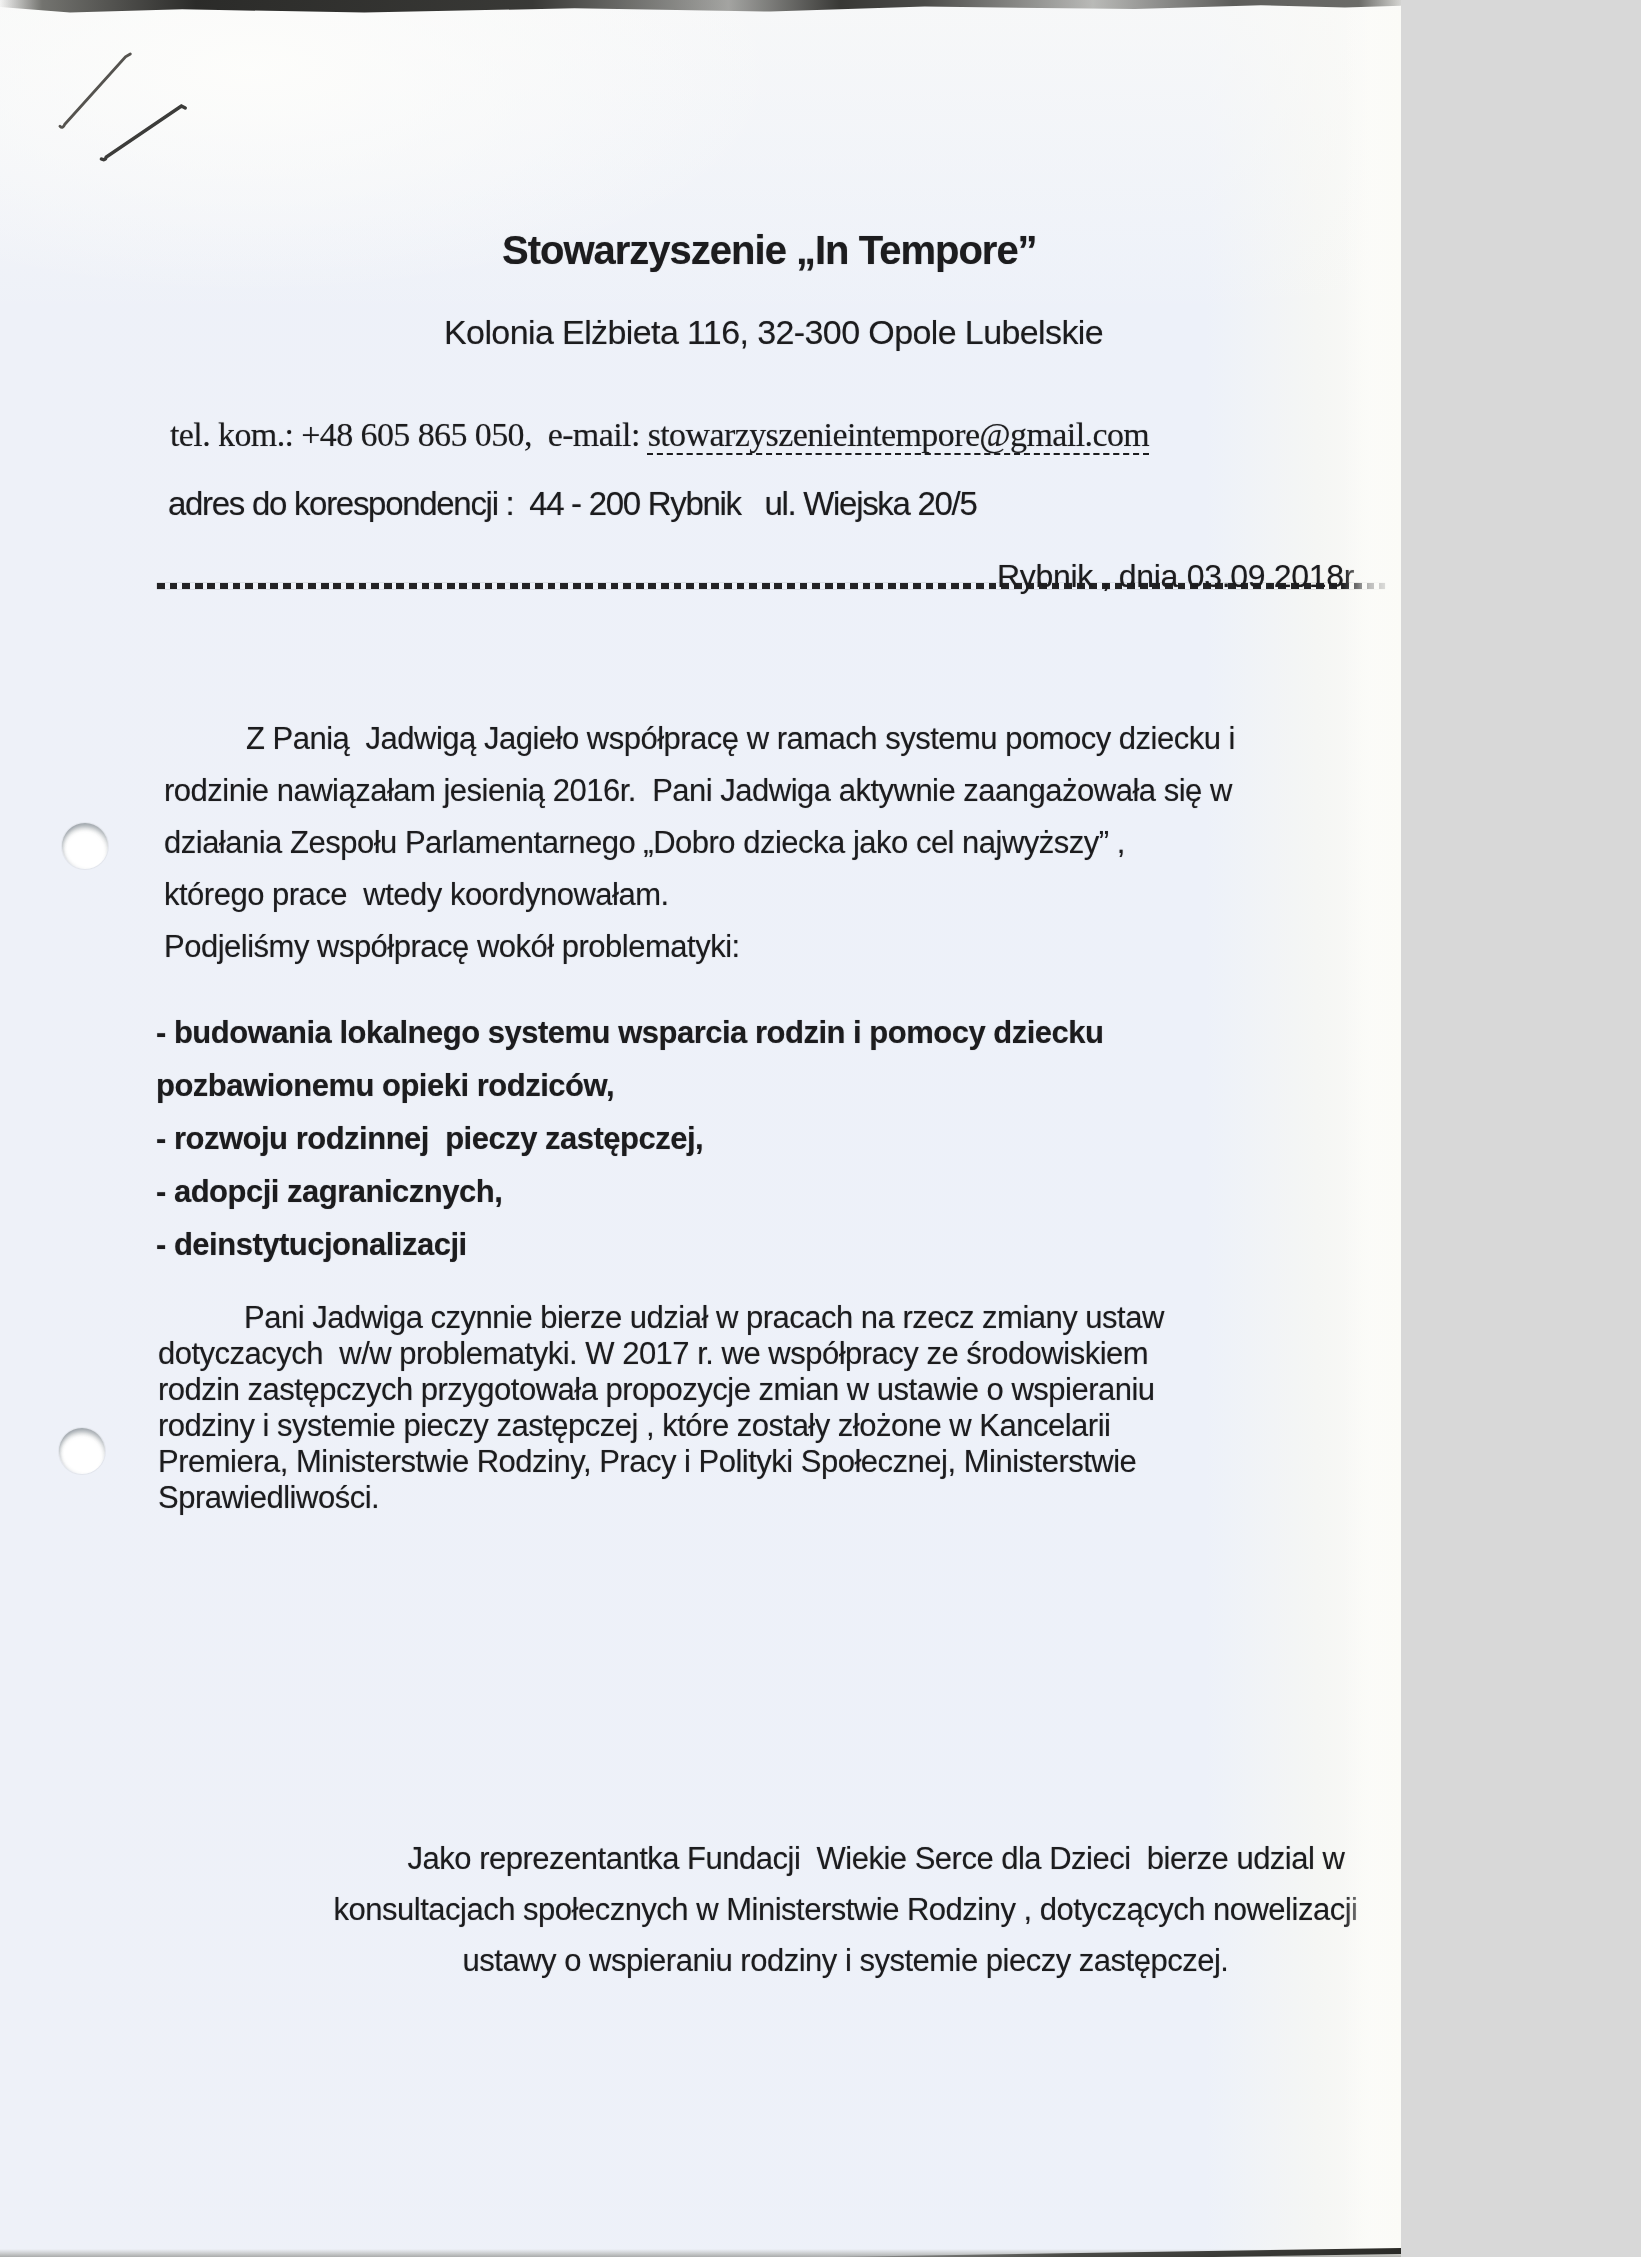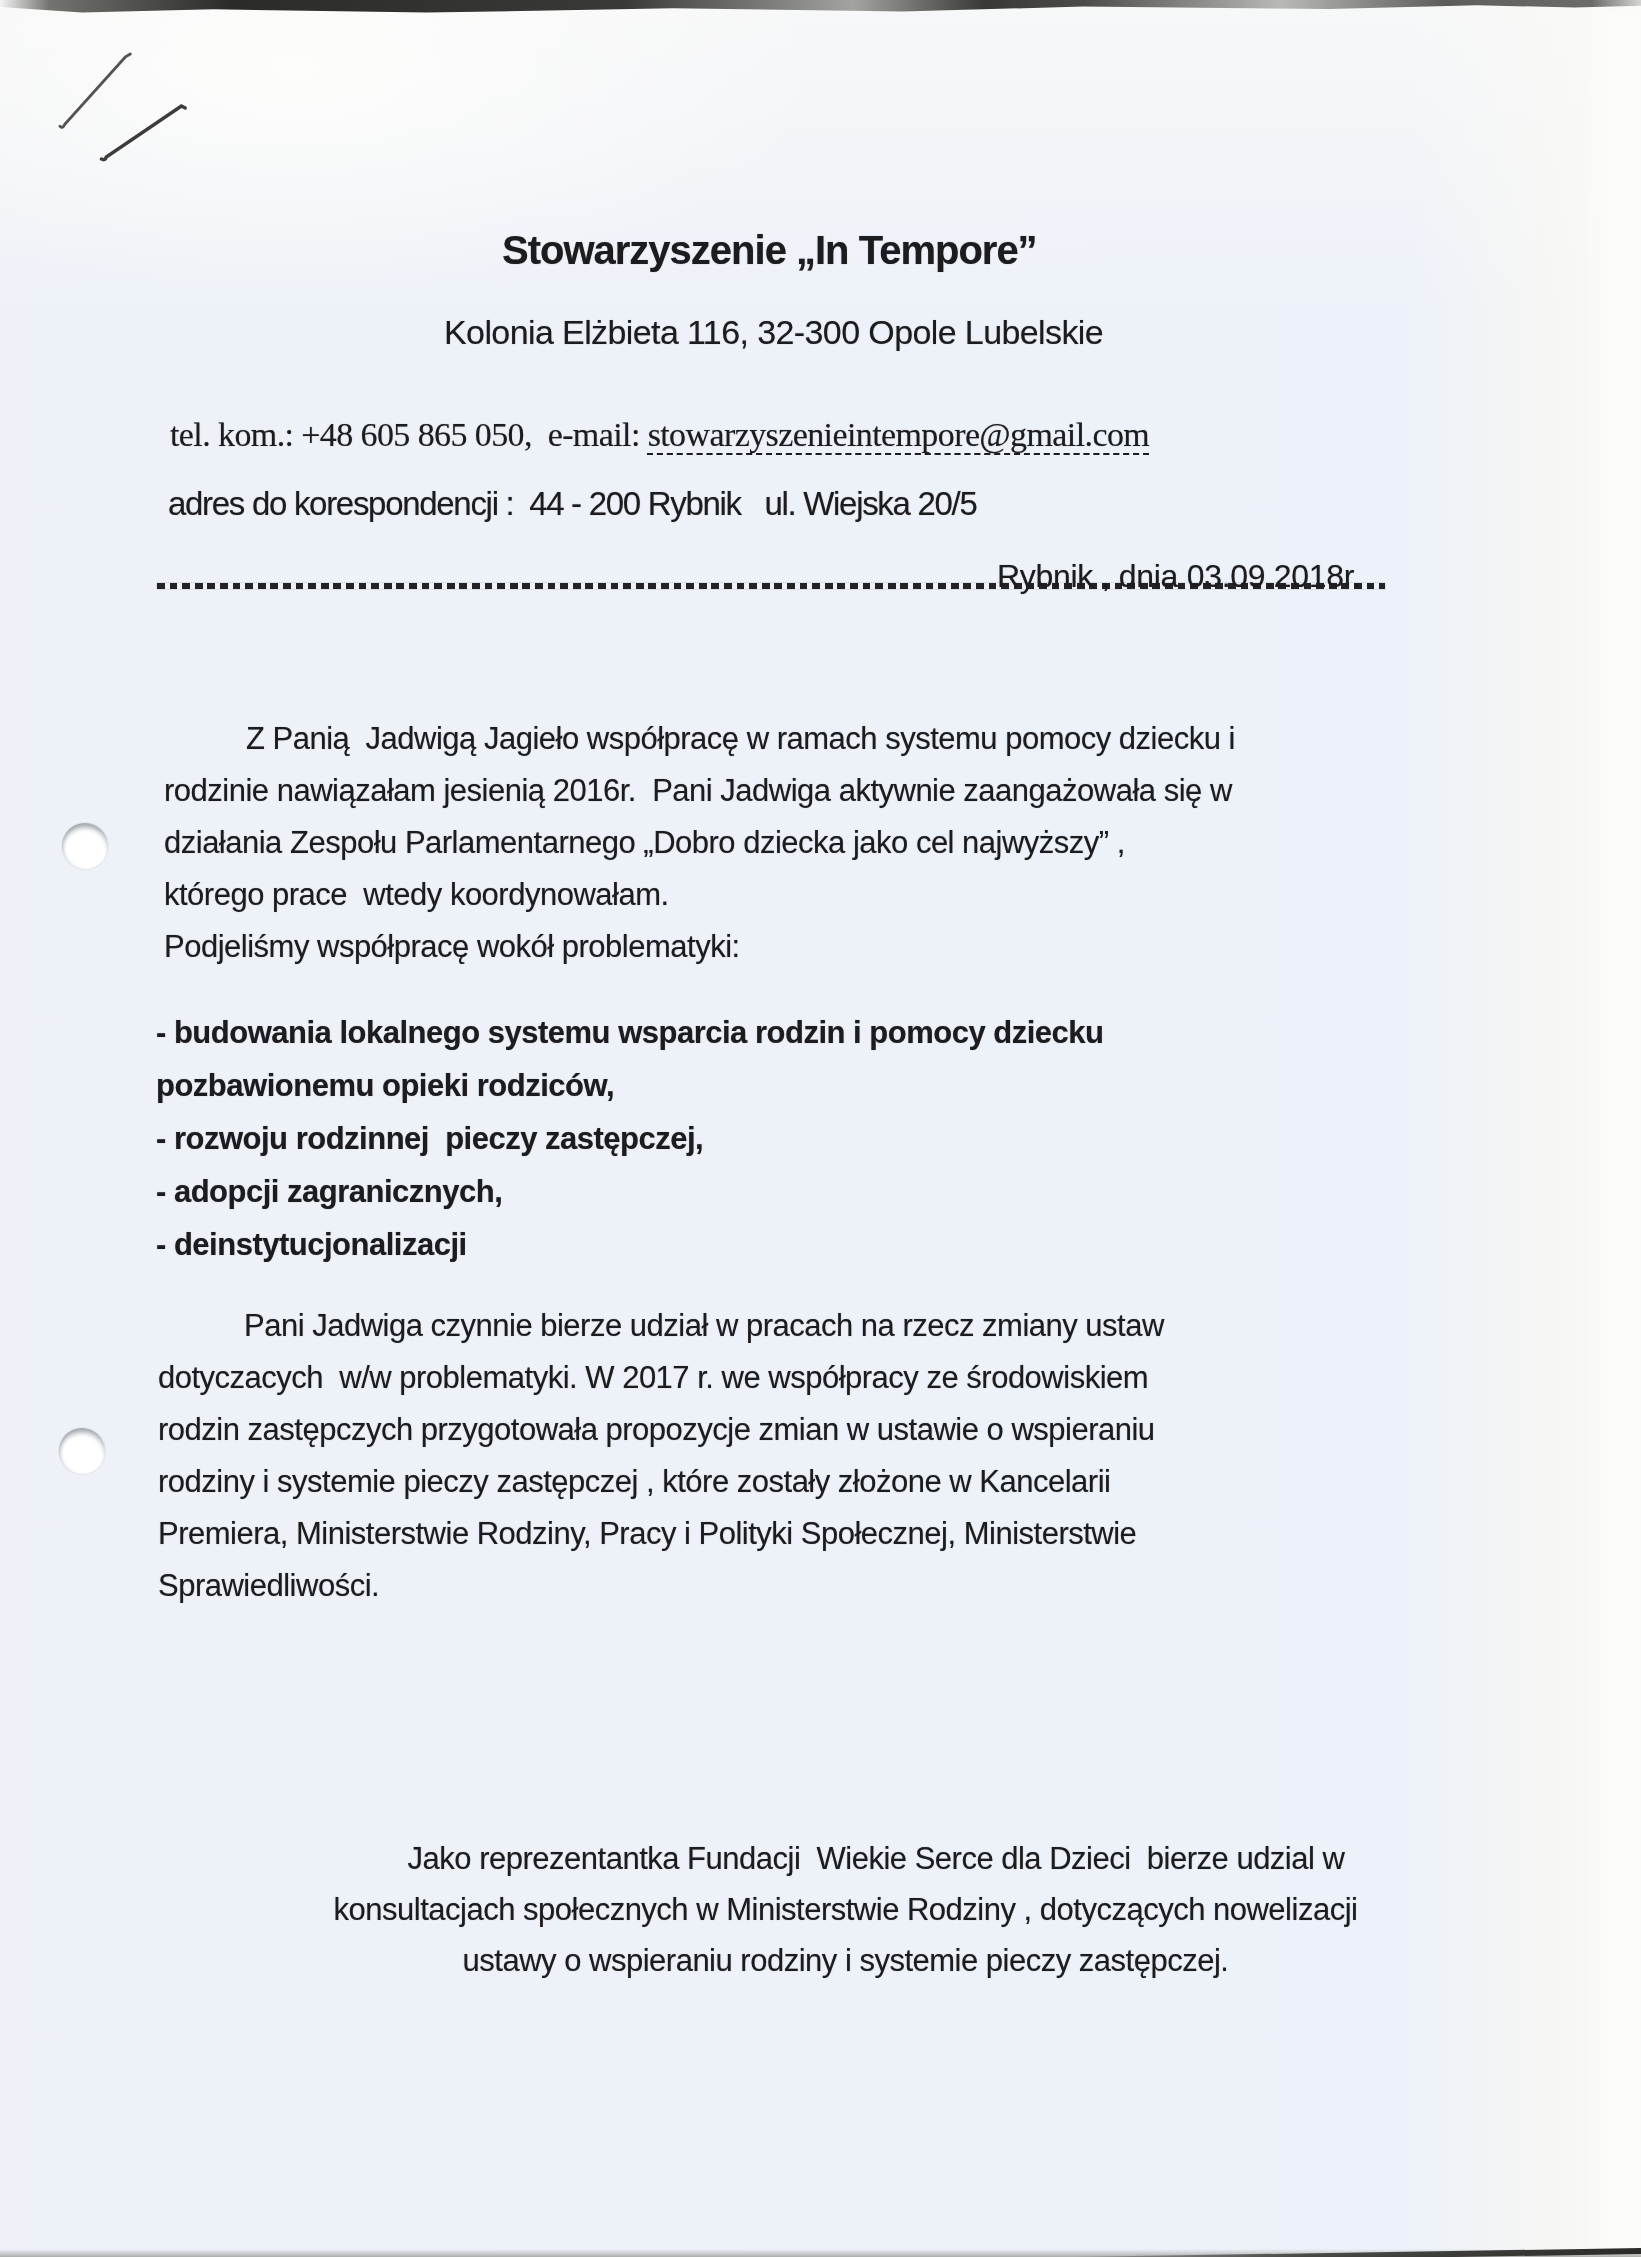--- a/index.html
+++ b/index.html
@@ -1,18 +1,18 @@
 <!DOCTYPE html>
 <html lang="pl"><head>
 <meta charset="utf-8">
 <style>
   html, body { margin: 0; padding: 0; background: #d8d8d8; }
   .page {
     position: relative;
-    width: 1641px;
+    width: 1401px;
     height: 2257px;
     overflow: hidden;
     font-family: "Liberation Sans", "DejaVu Sans", sans-serif;
     color: #1c1c1e;
     background:
       radial-gradient(ellipse 869px 367px at 18% 3%, rgba(253,253,251,0.95), rgba(253,253,251,0) 62%),
       linear-gradient(180deg, rgba(250,250,248,0.75) 0%, rgba(250,250,248,0) 14%),
       linear-gradient(90deg, #eef1f8 0%, #edf1f9 86%, #f5f6f4 94%, #fbfbf8 100%);
   }
   .txt {
@@ -37,21 +37,21 @@
     background:
       repeating-linear-gradient(90deg, #232325 0 7.7px, rgba(0,0,0,0) 7.7px 12.6px);
     box-shadow: 0 0 1px rgba(30,30,30,0.5);
   }
   .dateline { left: 997px; top: 558px; font-size: 32px; letter-spacing: -0.3px; }
 
   
   .para { font-size: 31px; letter-spacing: -0.5px; width: 1371px; }
   .p1      { left: 164px; top: 713px;  line-height: 52px; text-indent: 82px; }
   .bullets { left: 156px; top: 1006px; line-height: 53px; font-weight: bold; }
-  .p2      { left: 158px; top: 1300px; line-height: 52px; text-indent: 86px; }
+  .p2      { left: 158px; top: 1300px; line-height: 36px; text-indent: 86px; }
   .p3      { left: 162px; top: 1640px; line-height: 53px; }
   .p4      { left: 160px; top: 1833px; line-height: 51px; text-indent: 61px; text-align: center; }
 
   
   .top-scan-edge {
     position: absolute; left: 0; top: 0; right: 0; height: 12.6px;
     background: linear-gradient(90deg,
       rgba(120,120,115,0.05) 0%, rgba(70,70,65,0.75) 3%,
       rgba(32,32,30,0.95) 14%, rgba(36,36,33,0.9) 38%,
       rgba(95,95,90,0.55) 52%, rgba(40,40,37,0.92) 60%,

